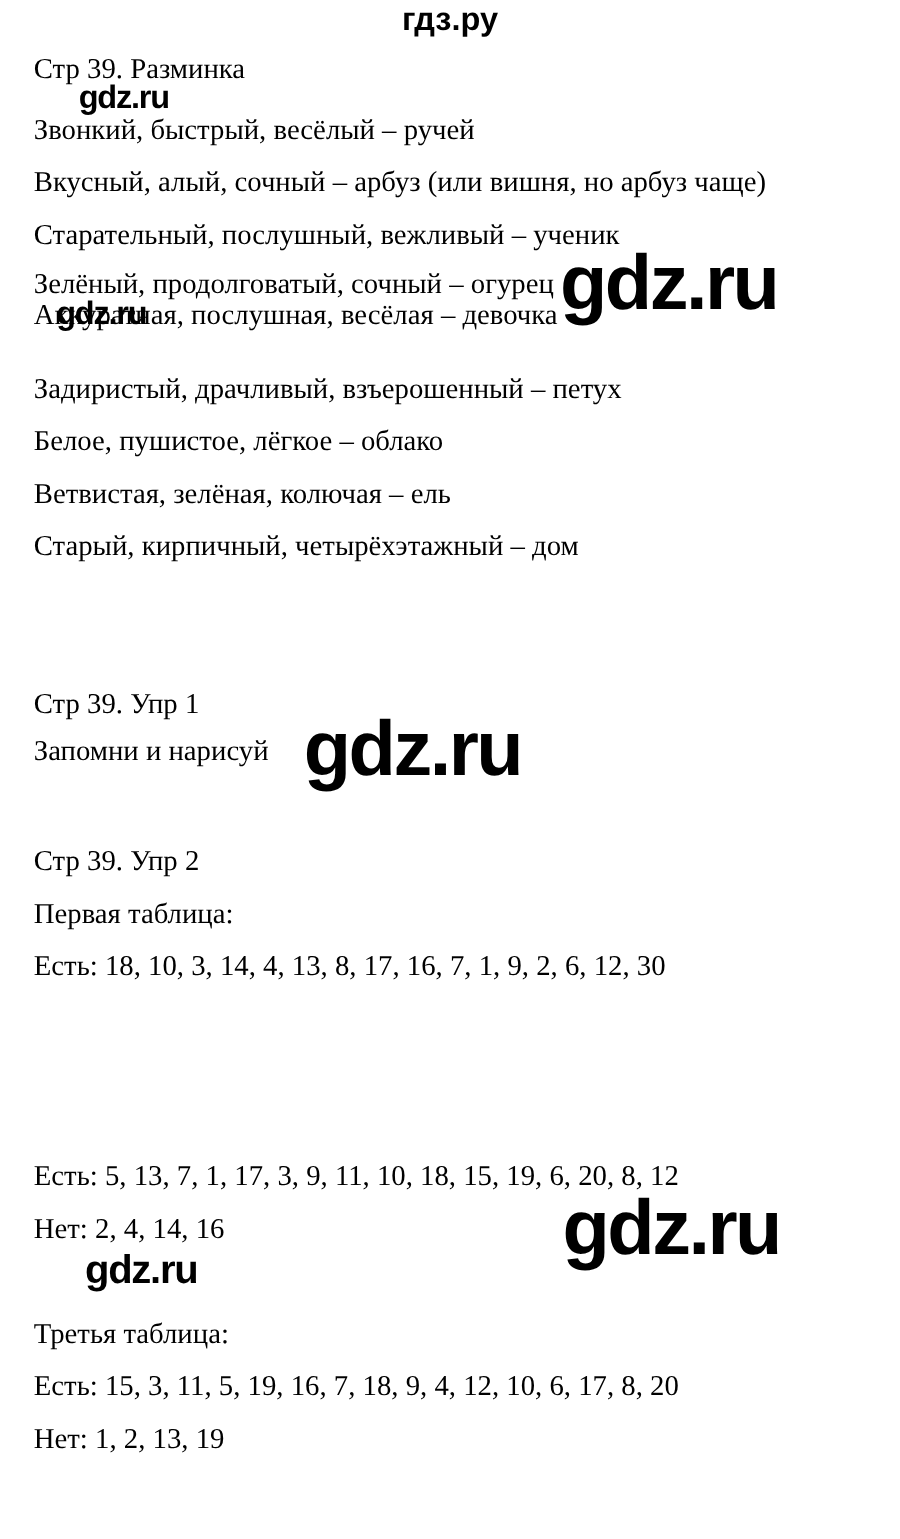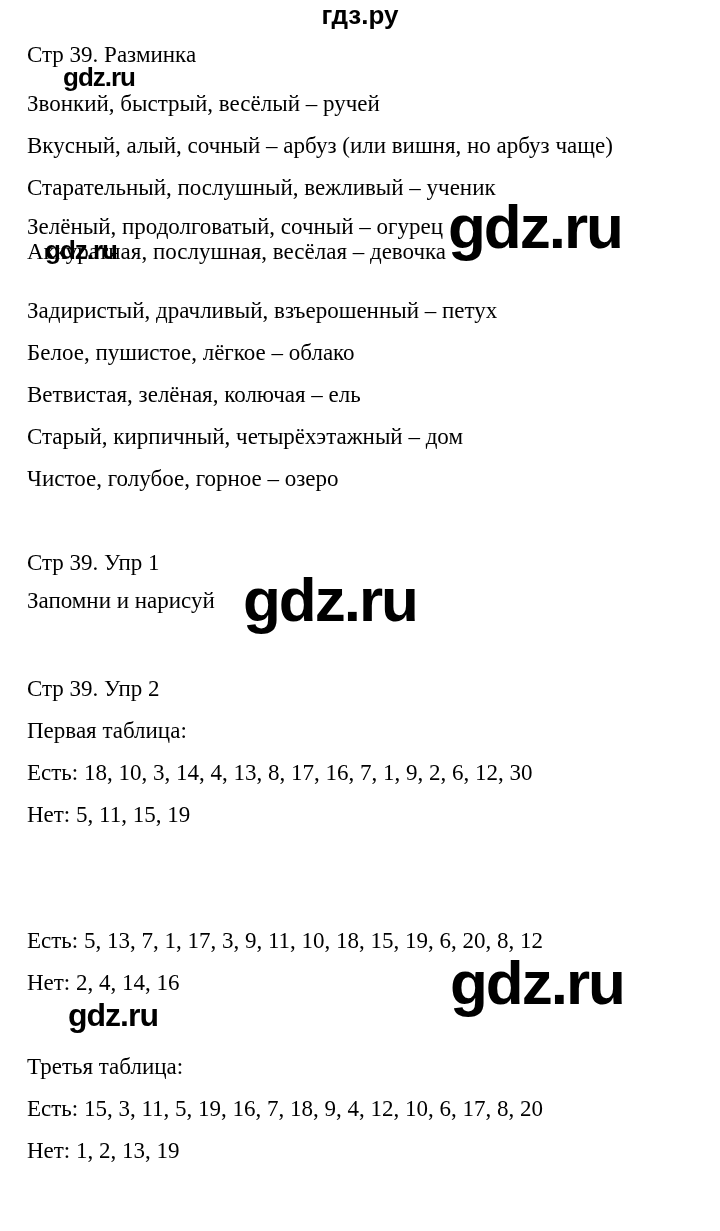--- a/index.html
+++ b/index.html
@@ -64,29 +64,27 @@
   <div class="line" style="top:43px">Стр 39. Разминка</div>
   <div class="line" style="top:92px">Звонкий, быстрый, весёлый – ручей</div>
   <div class="line" style="top:134px">Вкусный, алый, сочный – арбуз (или вишня, но арбуз чаще)</div>
   <div class="line" style="top:215px">Зелёный, продолговатый, сочный – огурец</div>
   <div class="line" style="top:176px">Старательный, послушный, вежливый – ученик</div>
   <div class="line" style="top:240px">Аккуратная, послушная, весёлая – девочка</div>
   <div class="line" style="top:299px">Задиристый, драчливый, взъерошенный – петух</div>
   <div class="line" style="top:341px">Белое, пушистое, лёгкое – облако</div>
   <div class="line" style="top:383px">Ветвистая, зелёная, колючая – ель</div>
   <div class="line" style="top:425px">Старый, кирпичный, четырёхэтажный – дом</div>
-  <div class="line" style="top:467px">Чистое, голубое, горное – озеро</div>
 
   <div class="line" style="top:551px">Стр 39. Упр 1</div>
   <div class="line" style="top:589px">Запомни и нарисуй</div>
 
   <div class="line" style="top:677px">Стр 39. Упр 2</div>
   <div class="line" style="top:719px">Первая таблица:</div>
   <div class="line" style="top:761px">Есть: 18, 10, 3, 14, 4, 13, 8, 17, 16, 7, 1, 9, 2, 6, 12, 30</div>
-  <div class="line" style="top:803px">Нет: 5, 11, 15, 19</div>
 
   <div class="line" style="top:929px">Есть: 5, 13, 7, 1, 17, 3, 9, 11, 10, 18, 15, 19, 6, 20, 8, 12</div>
   <div class="line" style="top:971px">Нет: 2, 4, 14, 16</div>
 
   <div class="line" style="top:1055px">Третья таблица:</div>
   <div class="line" style="top:1097px">Есть: 15, 3, 11, 5, 19, 16, 7, 18, 9, 4, 12, 10, 6, 17, 8, 20</div>
   <div class="line" style="top:1139px">Нет: 1, 2, 13, 19</div>
 
   <div class="wm wm-small" style="left:63px;  top:64px">gdz.ru</div>
   <div class="wm wm-big" style="left:448px; top:196px">gdz.ru</div>

